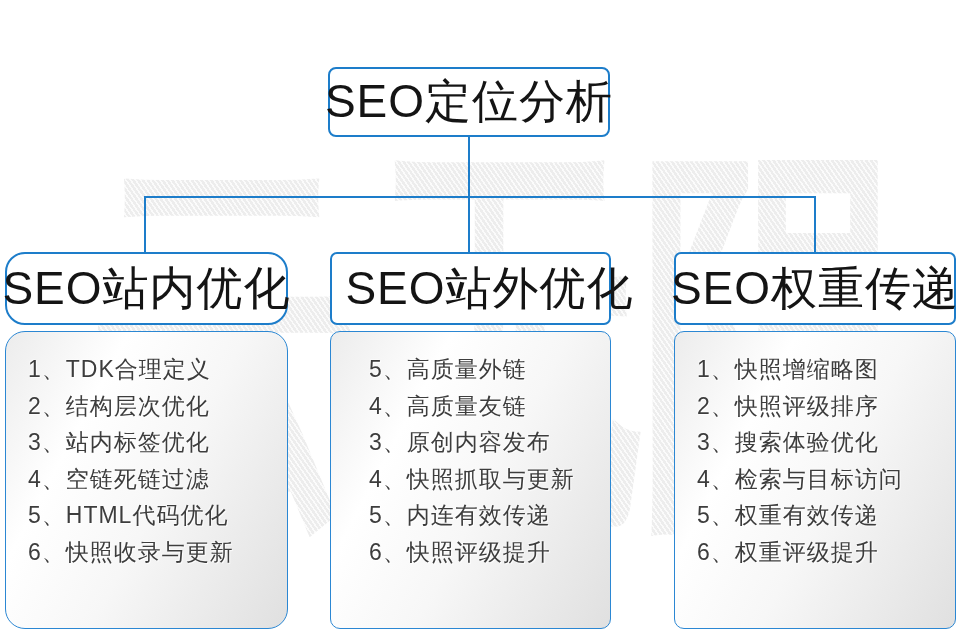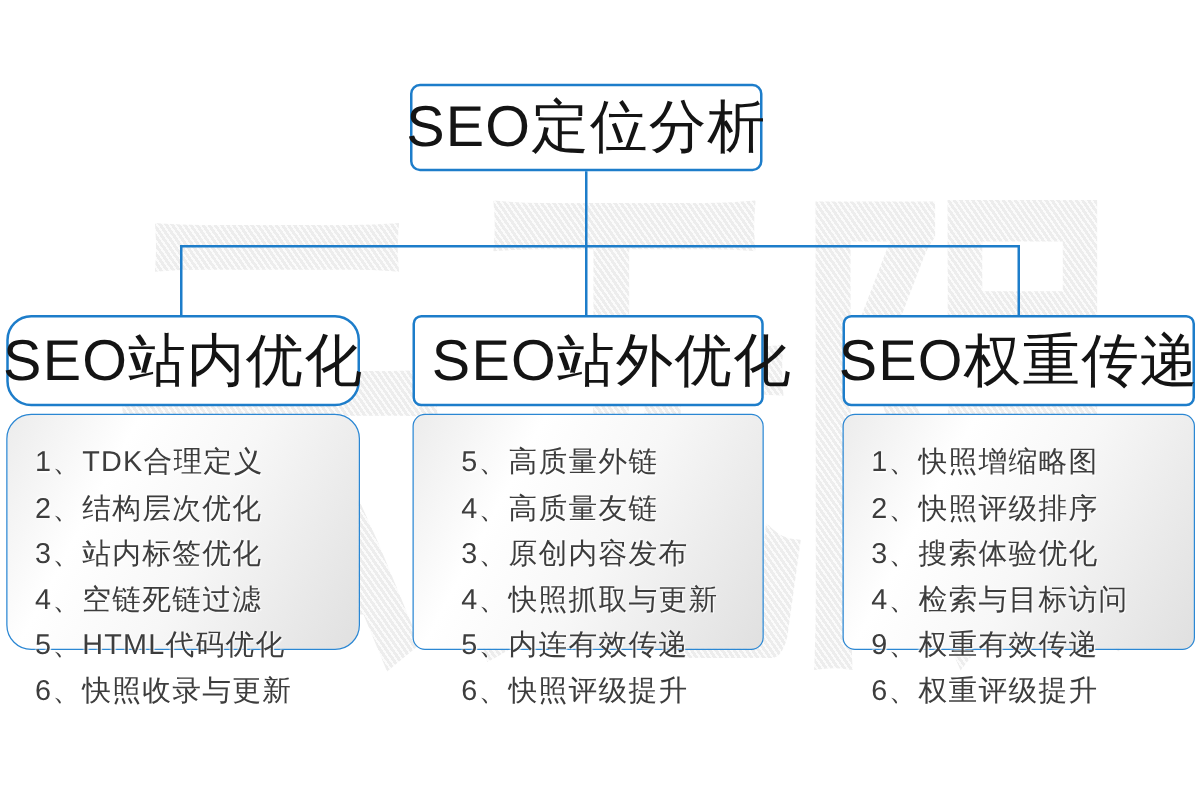--- a/index.html
+++ b/index.html
@@ -81,21 +81,21 @@
     border-radius: 7px;
     display: flex;
     align-items: center;
     justify-content: center;
     z-index: 2;
   }
   .branch-list {
     position: absolute;
     box-sizing: border-box;
     top: 331px;
-    height: 189px;
+    height: 298px;
     border: 1.5px solid #2b87d3;
     border-radius: 10px;
     background: linear-gradient(118deg, #ececec 0%, #ffffff 28%, #f7f7f7 55%, #e0e0e0 100%);
     padding: 19px 8px 0 22px;
     z-index: 2;
   }
   #branch-header-0, #branch-list-0 { left: 5px;   width: 283px; border-radius: 20px; }
   #branch-header-1, #branch-list-1 { left: 330px; width: 281px; padding-left: 38px; }
   #branch-header-2, #branch-list-2 { left: 674px; width: 282px; }
 
@@ -150,17 +150,17 @@
   </div>
 
   <div class="branch-header" id="branch-header-2">
     <span class="node-title">SEO权重传递</span>
   </div>
   <div class="branch-list" id="branch-list-2">
     <div class="list-item">1、快照增缩略图</div>
     <div class="list-item">2、快照评级排序</div>
     <div class="list-item">3、搜索体验优化</div>
     <div class="list-item">4、检索与目标访问</div>
-    <div class="list-item">9、权重有效传递</div>
+    <div class="list-item">5、权重有效传递</div>
     <div class="list-item">6、权重评级提升</div>
   </div>
 
 </div>
 
 </body></html>

